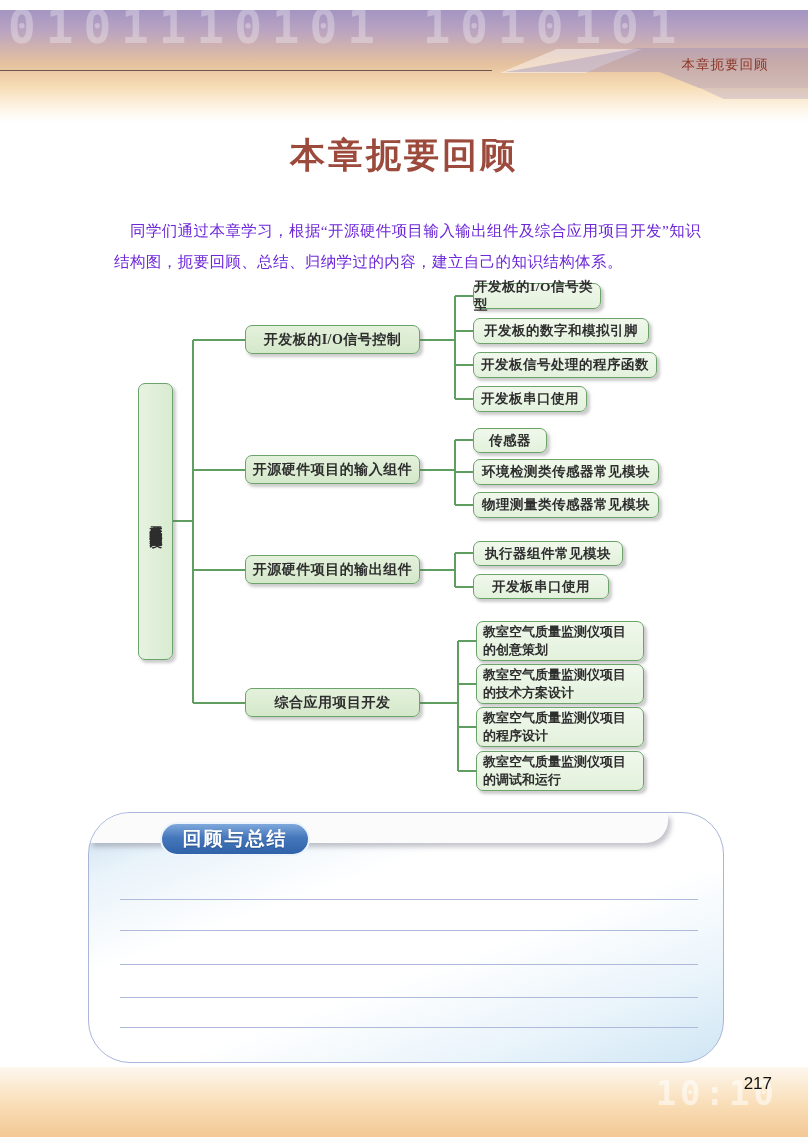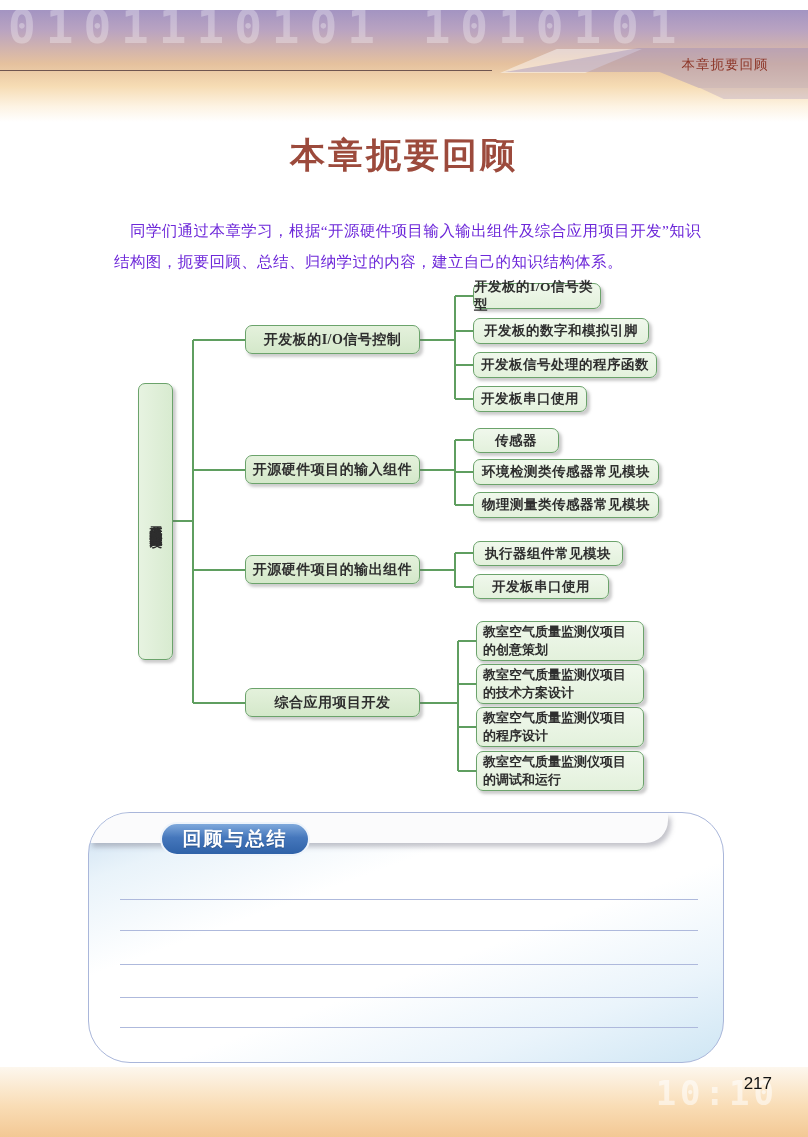--- a/index.html
+++ b/index.html
@@ -117,21 +117,21 @@
   <div class="mm-node mm-branch" style="top:325px;">开发板的I/O信号控制</div>
   <div class="mm-node mm-branch" style="top:455px;">开源硬件项目的输入组件</div>
   <div class="mm-node mm-branch" style="top:555px;">开源硬件项目的输出组件</div>
   <div class="mm-node mm-branch" style="top:688px;">综合应用项目开发</div>
 
   <div class="mm-node mm-leaf" style="left:473px;top:283px;width:128px;">开发板的I/O信号类型</div>
   <div class="mm-node mm-leaf" style="left:473px;top:318px;width:176px;">开发板的数字和模拟引脚</div>
   <div class="mm-node mm-leaf" style="left:473px;top:352px;width:184px;">开发板信号处理的程序函数</div>
   <div class="mm-node mm-leaf" style="left:473px;top:386px;width:114px;">开发板串口使用</div>
 
-  <div class="mm-node mm-leaf" style="left:473px;top:428px;width:86px;height:25px;">传感器</div>
+  <div class="mm-node mm-leaf" style="left:473px;top:428px;width:74px;height:25px;">传感器</div>
   <div class="mm-node mm-leaf" style="left:473px;top:459px;width:186px;">环境检测类传感器常见模块</div>
   <div class="mm-node mm-leaf" style="left:473px;top:492px;width:186px;">物理测量类传感器常见模块</div>
 
   <div class="mm-node mm-leaf" style="left:473px;top:541px;width:150px;height:25px;">执行器组件常见模块</div>
   <div class="mm-node mm-leaf" style="left:473px;top:574px;width:136px;height:25px;">开发板串口使用</div>
 
   <div class="mm-node mm-leaf2" style="left:476px;top:621px;">教室空气质量监测仪项目的创意策划</div>
   <div class="mm-node mm-leaf2" style="left:476px;top:664px;">教室空气质量监测仪项目的技术方案设计</div>
   <div class="mm-node mm-leaf2" style="left:476px;top:707px;">教室空气质量监测仪项目的程序设计</div>
   <div class="mm-node mm-leaf2" style="left:476px;top:751px;">教室空气质量监测仪项目的调试和运行</div>

